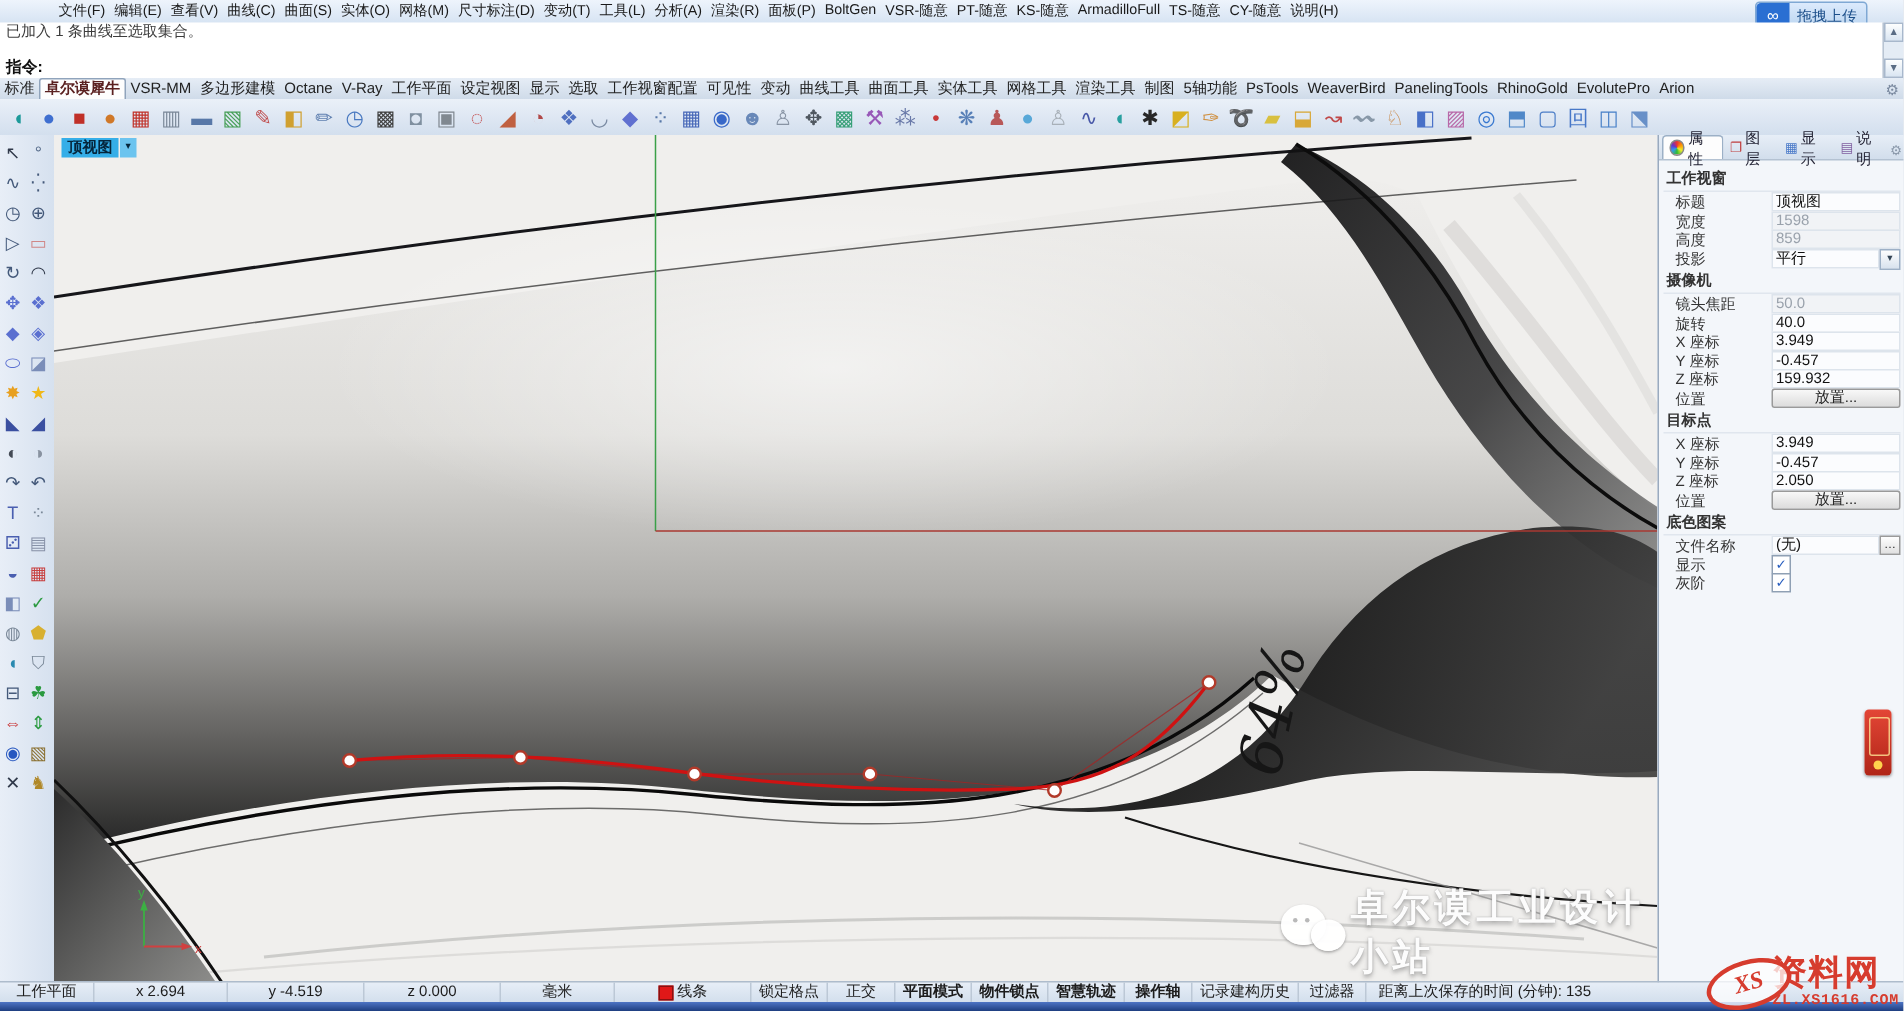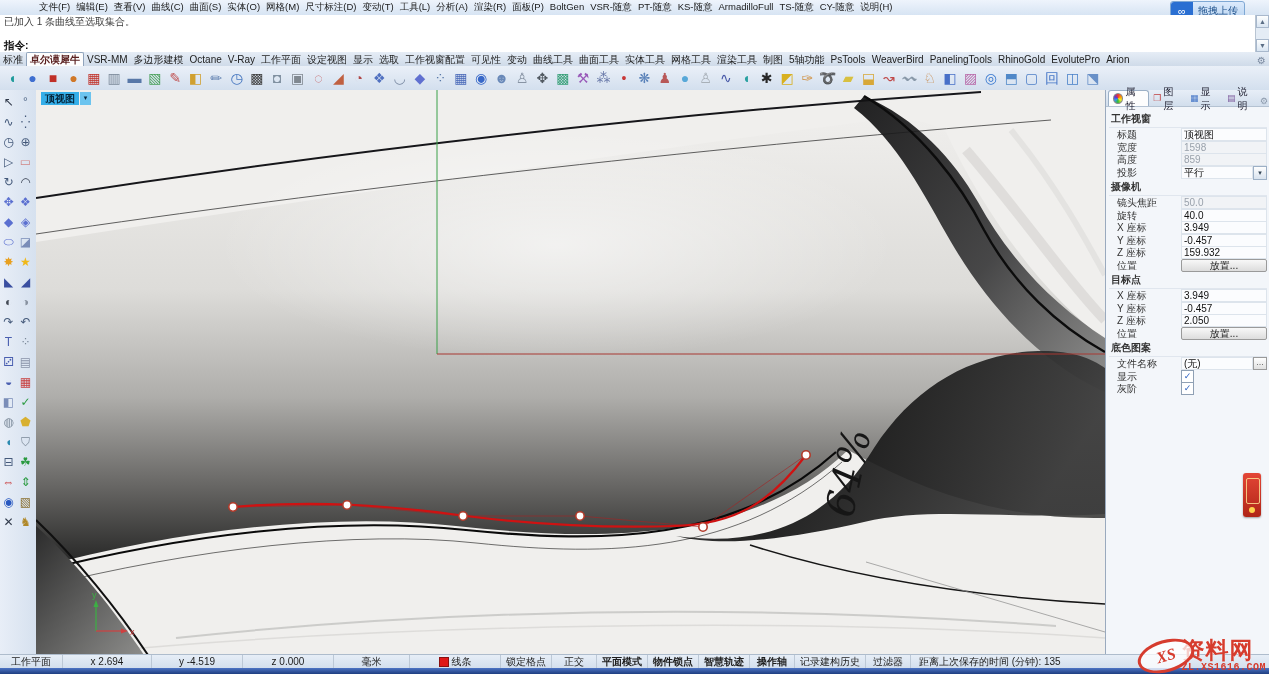--- a/index.html
+++ b/index.html
@@ -97,21 +97,21 @@
   #layer-seg{display:flex;align-items:center;justify-content:center;gap:3px;}
   .swatch{width:8px;height:8px;background:#e01818;border:1px solid #8a1010;flex:none;}
   #blue-strip{bottom:0;height:6px;background:linear-gradient(#4d74c4,#1e3e80);}
   
   #xs-logo{position:absolute;right:3px;bottom:1px;z-index:60;display:flex;align-items:center;}
   #xs-ellipse{width:52px;height:26px;border:3px solid #d63c2e;border-radius:50%;transform:rotate(-16deg);
               display:flex;align-items:center;justify-content:center;font-style:italic;font-weight:bold;
               font-size:16px;color:#d63c2e;background:rgba(255,255,255,.75);margin-right:-14px;
               font-family:"Liberation Serif","DejaVu Serif",serif;}
   #xs-right{display:flex;flex-direction:column;align-items:flex-start;line-height:1;}
-  #xs-name{font-size:23px;font-weight:bold;color:#d63c2e;letter-spacing:1px;text-shadow:0 0 1px #fff;}
+  #xs-name{font-size:23px;font-weight:bold;color:#d63c2e;letter-spacing:1px;text-shadow:0 0 1px #fff;font-family:Liberation Mono, monospace;}
   #xs-url{font-size:10px;font-weight:bold;color:#d63c2e;letter-spacing:.5px;margin-top:1px;
           font-family:"Liberation Mono","DejaVu Sans Mono",monospace;}
   svg text.sketch{font-family:"DejaVu Serif","Liberation Serif",serif;font-style:italic;fill:#161616;}
 </style>
 </head>
 <body>
 
 <div class="row" id="menubar">
   <div style="display:flex;margin-left:36px;">
       <span class="mi">文件(F)</span>
@@ -380,20 +380,29 @@
       <g>
         <line x1="60" y1="541" x2="60" y2="514" stroke="#3cb043" stroke-width="1.2"></line>
         <path d="M60,510 L57.5,517 L62.5,517 Z" fill="#3cb043"></path>
         <text x="56" y="508" font-size="9" fill="#3cb043">y</text>
         <line x1="60" y1="541" x2="88" y2="541" stroke="#d04040" stroke-width="1.2"></line>
         <path d="M92,541 L85,538.5 L85,543.5 Z" fill="#d04040"></path>
         <text x="94" y="545" font-size="9" fill="#d04040">x</text>
       </g>
     </svg>
 
+    <div id="watermark">
+      <div class="wxicon">
+        <div class="b1"></div>
+          <div class="b2"></div>
+          <div class="e1"></div>
+          <div class="e2"></div>
+      </div>
+      <div class="wtxt">卓尔谟工业设计小站</div>
+    </div>
   </div>
 
   <div id="panel">
     <div id="ptabs">
       <div style="display:flex;align-items:flex-end;">
           <span class="ptab active">
           <span class="pticon pwheel"></span>
           <span>属性</span>
         </span>
           <span class="ptab">

